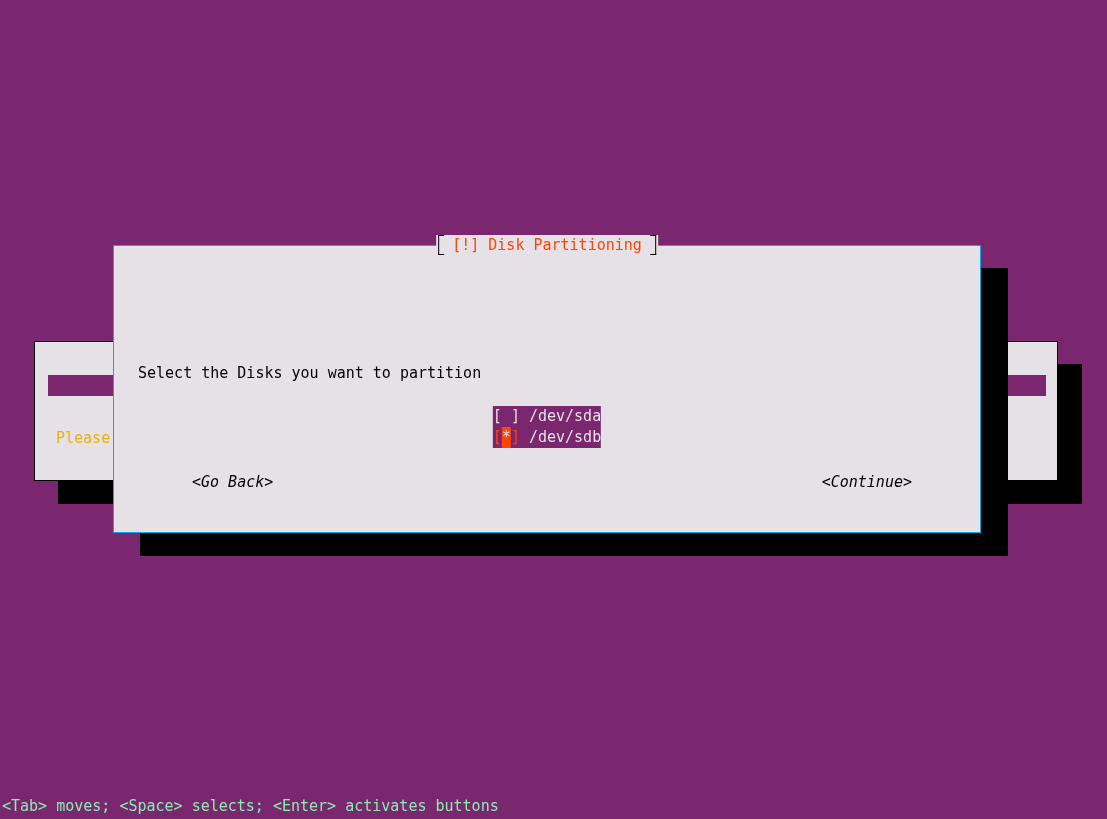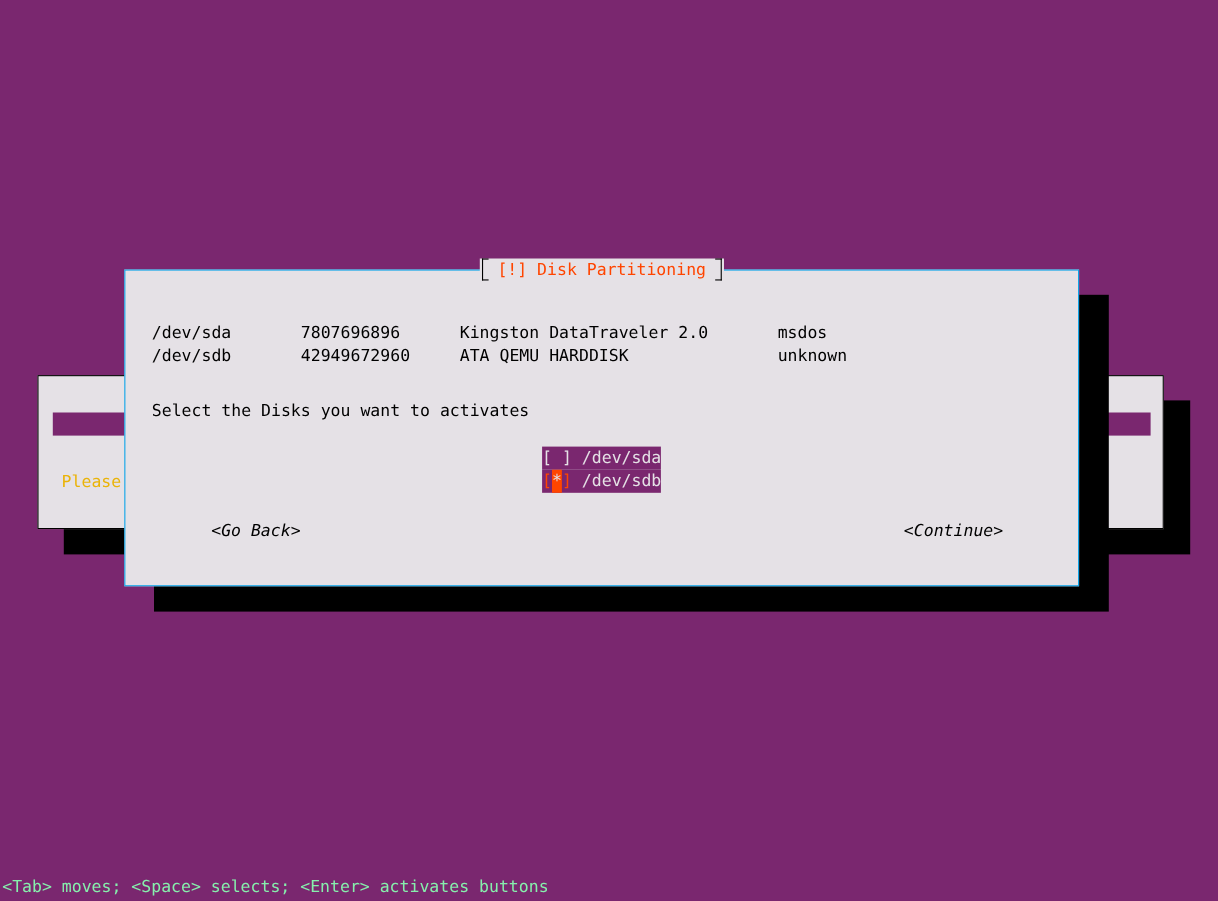--- a/index.html
+++ b/index.html
@@ -178,24 +178,22 @@
 
 <div class="main-shadow"></div>
 <div class="main-dialog">
 
   <div class="title-wrap">
     <span class="title-bracket left"></span>
     <span class="title-text">[!] Disk Partitioning</span>
     <span class="title-bracket right"></span>
   </div>
 
-  <div class="disk-table" id="disk-table">/dev/sda       7807696896      Kingston DataTraveler 2.0       msdos
-/dev/sdb       42949672960     ATA QEMU HARDDISK               unknown</div>
-
-  <div class="instruction">Select the Disks you want to activates</div>
+
+  <div class="instruction">Select the Disks you want to partition</div>
 
   <div class="checkbox-list" id="checkbox-list">
       <div class="checkbox-row"><span class="cb-bracket">[</span><span class="cb-mark"> </span><span class="cb-bracket">]</span><span> /dev/sda</span></div>
       <div class="checkbox-row"><span class="cb-bracket active">[</span><span class="cb-mark active">*</span><span class="cb-bracket active">]</span><span> /dev/sdb</span></div>
     </div>
 
   <div class="go-back">&lt;Go Back&gt;</div>
   <div class="continue">&lt;Continue&gt;</div>
 </div>
 

